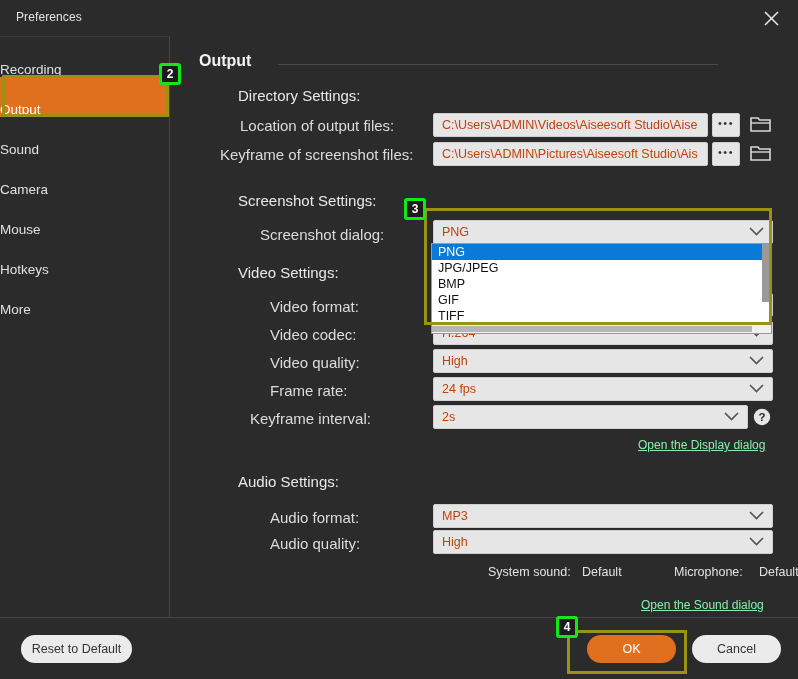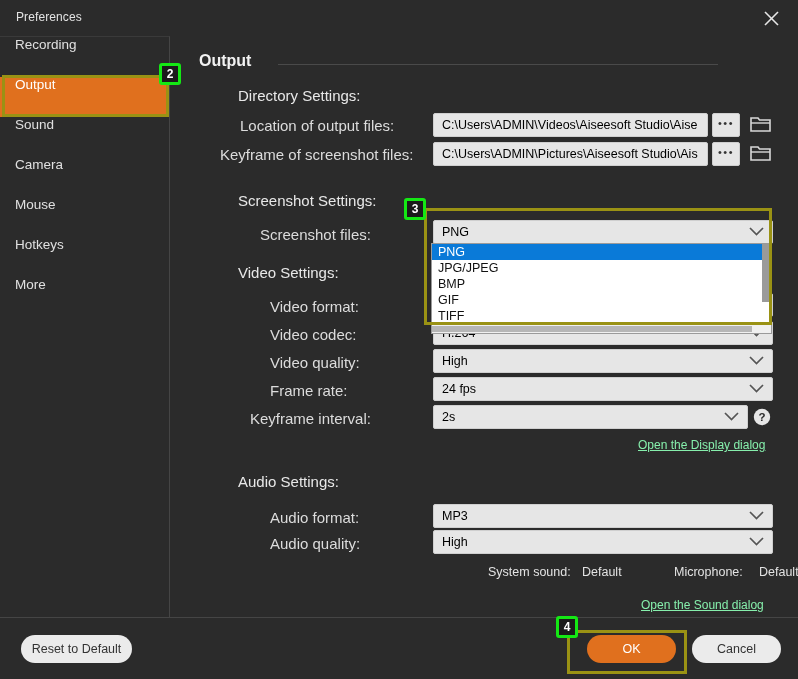--- a/index.html
+++ b/index.html
@@ -46,24 +46,23 @@
     left: 0; top: 36px;
     width: 169px; height: 580px;
     background: #2b2b2b;
     border-right: 1px solid #454545;
     border-top: 1px solid #3a3a3a;
   }
   .side-item {
     position: absolute;
     left: 0;
     width: 169px; height: 40px;
-    display: flex; align-items: flex-start;
+    display: flex; align-items: flex-end;
     font-size: 13.5px;
     color: #e0e0e0;
-    padding-left: 15px;
     box-sizing: border-box;
     cursor: pointer;
   }
   .side-item.active {
     background: #e0701e;
     color: #ffffff;
   }
 
   
   #content {
@@ -105,21 +104,21 @@
   
   .field {
     position: absolute;
     height: 24px;
     background: #e6e6e6;
     border: 1px solid #cfcfcf;
     border-radius: 2px;
     box-sizing: border-box;
     display: flex;
     align-items: center;
-    color: #000000;
+    color: #c2410c;
     font-size: 12.5px;
     padding-left: 8px;
     overflow: hidden;
     white-space: nowrap;
     cursor: pointer;
   }
   .field .chev {
     position: absolute;
     right: 8px; top: 50%;
     transform: translateY(-50%);
@@ -346,21 +345,21 @@
     <span>
       <svg width="21" height="17" viewBox="0 0 21 17">
         <path d="M1 3 L8 3 L9.5 5 L20 5 L20 16 L1 16 Z" fill="none" stroke="#d8d8d8" stroke-width="1.6"></path>
         <line x1="1" y1="8" x2="20" y2="8" stroke="#d8d8d8" stroke-width="1.4"></line>
       </svg>
     </span>
   </div>
 
   <div class="group-title" style="left:68px; top:155px;">Screenshot Settings:</div>
 
-  <div class="row-label" style="left:90px; top:189px; width:165px;">Screenshot files:</div>
+  <div class="row-label" style="left:90px; top:189px; width:165px;">Screenshot dialog:</div>
   <div class="field" style="left:263px; top:183px; width:340px;">
     <span>PNG</span>
     <span class="chev">
       <svg width="15" height="9" viewBox="0 0 15 9">
           <polyline points="1,1 7.5,7.5 14,1" fill="none" stroke="#555" stroke-width="1.7"></polyline>
         </svg>
     </span>
   </div>
 
   <div class="group-title" style="left:68px; top:227px;">Video Settings:</div>

